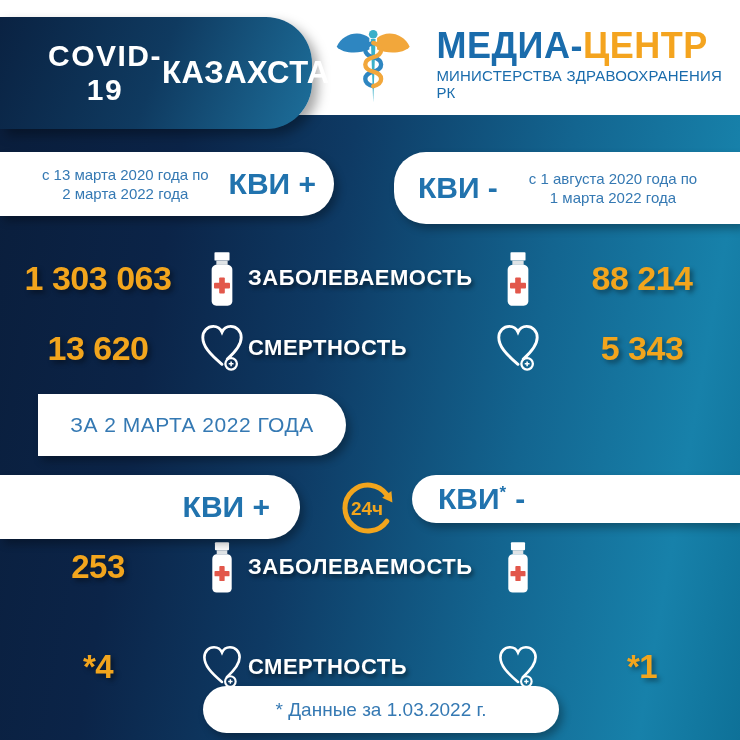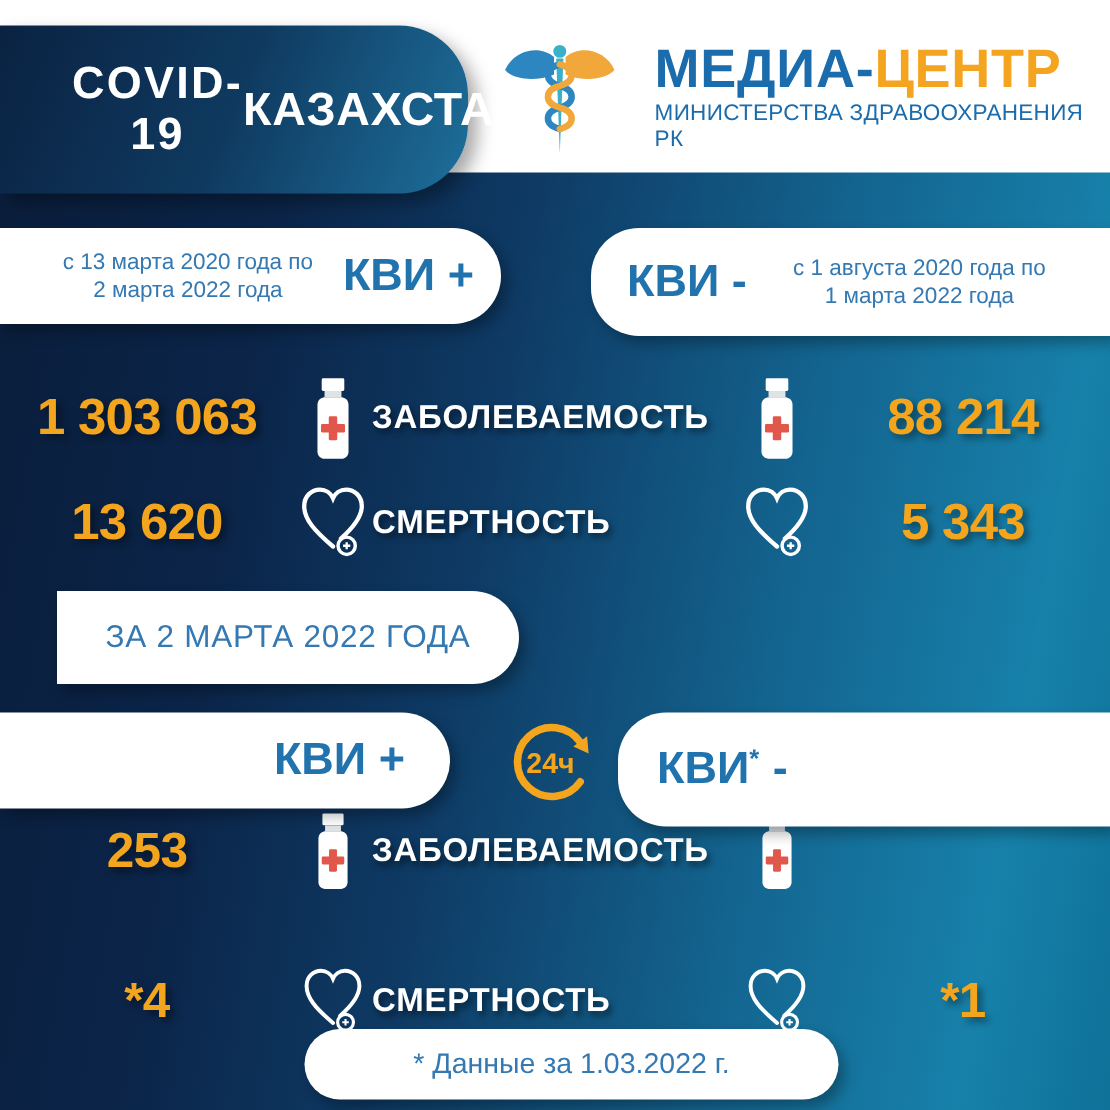--- a/index.html
+++ b/index.html
@@ -37,21 +37,21 @@
     position:absolute;background:#fff;z-index:2;display:flex;align-items:center;
     box-sizing:border-box;box-shadow:4px 5px 9px rgba(0,0,0,.3);
   }
   .pill-top-left{top:152px;left:0;width:334px;height:64px;border-radius:0 32px 32px 0;padding:0 18px 0 22px;}
   .pill-top-right{top:152px;left:394px;width:346px;height:72px;border-radius:32px 0 0 32px;padding:0 12px 0 24px;}
   .period{font-size:15px;color:#3579b3;text-align:center;line-height:1.3;flex:1;}
   .kvi{font-size:30px;font-weight:bold;color:#2173ae;white-space:nowrap;}
   .pill-date{top:394px;left:0;width:308px;height:62px;border-radius:0 31px 31px 0;justify-content:center;
     font-size:21px;color:#3579b3;font-weight:500;letter-spacing:.5px;margin-left:38px;}
   .pill-mid-left{top:475px;left:0;width:300px;height:64px;border-radius:0 32px 32px 0;justify-content:flex-end;padding-right:30px;}
-  .pill-mid-right{top:475px;left:412px;width:328px;height:76px;border-radius:32px 0 0 32px;padding-left:26px;}
+  .pill-mid-right{top:475px;left:412px;width:328px;height:48px;border-radius:32px 0 0 32px;padding-left:26px;}
   .kvi sup{font-size:17px;vertical-align:super;line-height:0;}
   .kvi .dash{margin-left:9px;}
   .pill-footnote{top:686px;left:203px;width:356px;height:47px;border-radius:24px;justify-content:center;
     font-size:19px;color:#3579b3;}
   
   .stats-row{
     position:absolute;left:0;width:740px;display:grid;
     grid-template-columns:196px 52px 244px 52px 196px;align-items:center;z-index:1;
   }
   .r-cum-morb{top:244px;height:68px;}

